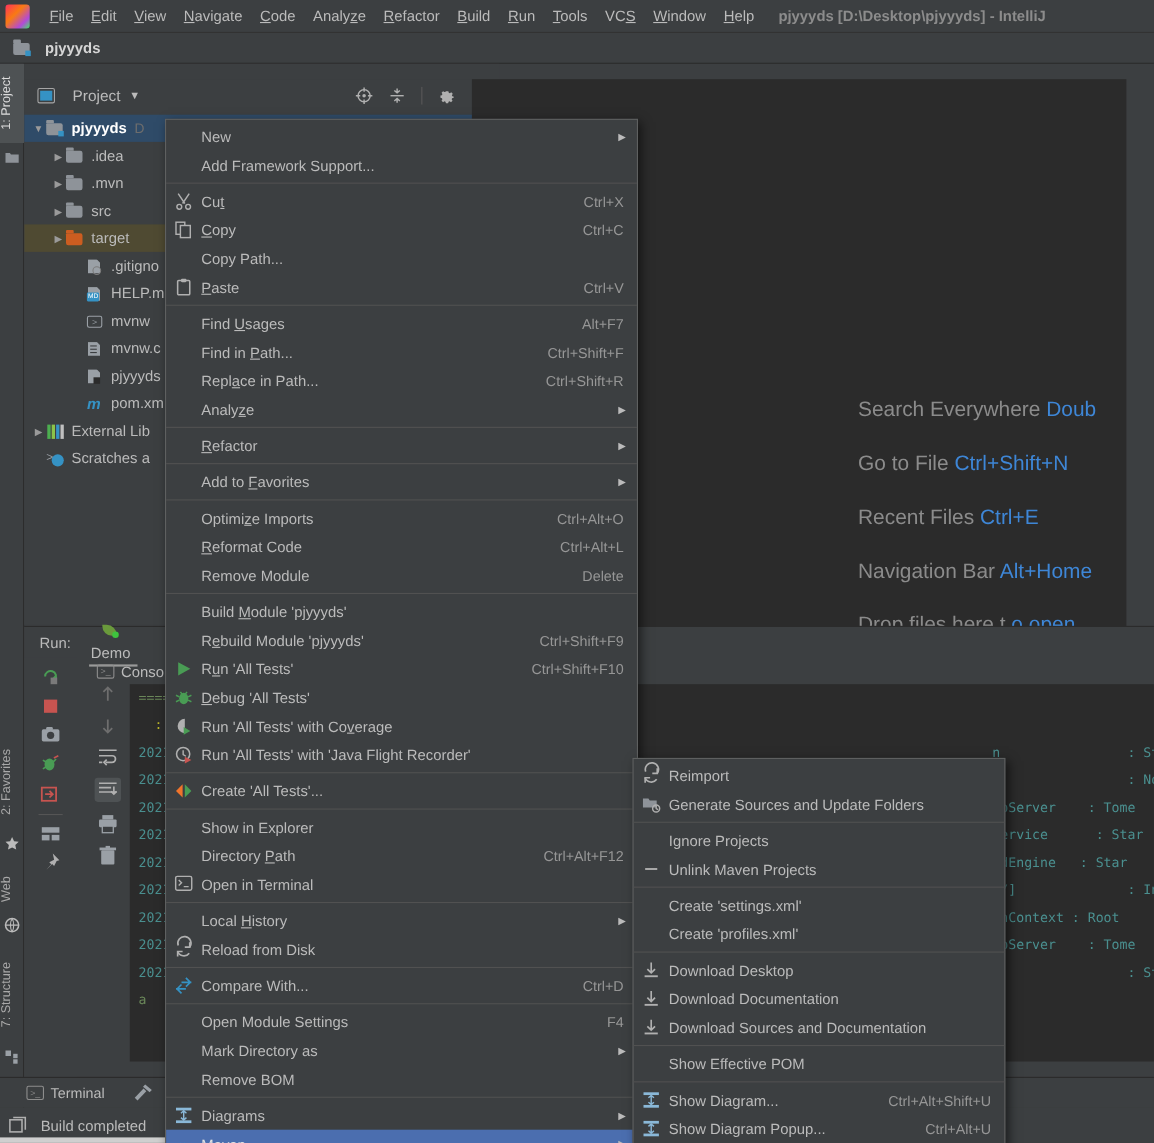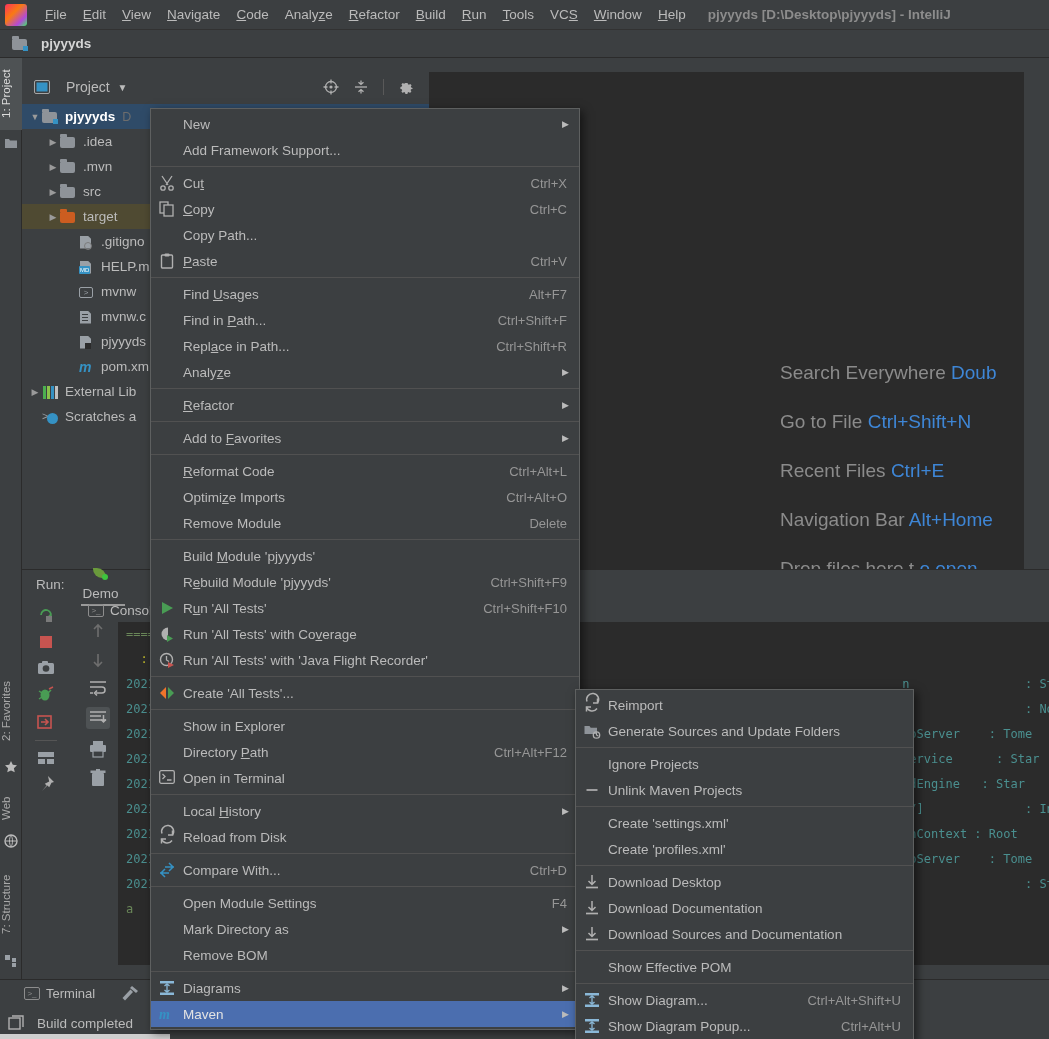--- a/index.html
+++ b/index.html
@@ -606,47 +606,56 @@
         <span><u>R</u>efactor</span>
         <span class="arr">▶</span>
       </div>
       <div class="msep"></div>
       <div class="mrow">
         <span>Add to <u>F</u>avorites</span>
         <span class="arr">▶</span>
       </div>
       <div class="msep"></div>
       <div class="mrow">
+        <span>Optimi<u>z</u>e Imports</span>
+        <span class="acc">Ctrl+Alt+O</span>
+      </div>
+      <div class="mrow">
         <span><u>R</u>eformat Code</span>
         <span class="acc">Ctrl+Alt+L</span>
       </div>
       <div class="mrow">
-        <span>Optimi<u>z</u>e Imports</span>
-        <span class="acc">Ctrl+Alt+O</span>
-      </div>
-      <div class="mrow">
         <span>Remove Module</span>
         <span class="acc">Delete</span>
       </div>
       <div class="msep"></div>
       <div class="mrow">
         <span>Build <u>M</u>odule 'pjyyyds'</span>
       </div>
       <div class="mrow">
         <span>R<u>e</u>build Module 'pjyyyds'</span>
         <span class="acc">Ctrl+Shift+F9</span>
       </div>
       <div class="mrow">
         <span class="mic">
           <svg width="16" height="16" viewBox="0 0 16 16">
             <path d="M3 2l11 6-11 6z" fill="#499c54"></path>
           </svg>
         </span>
         <span>R<u>u</u>n 'All Tests'</span>
         <span class="acc">Ctrl+Shift+F10</span>
+      </div>
+      <div class="mrow">
+        <span class="mic">
+          <svg width="16" height="16" viewBox="0 0 16 16">
+            <ellipse cx="8" cy="9" rx="4.2" ry="5.2" fill="#499c54"></ellipse>
+            <path d="M1 6l3 1.5M1 12l3-1.5M15 6l-3 1.5M15 12l-3-1.5M5 3l1.5 2M11 3L9.5 5" stroke="#499c54" stroke-width="1.4"></path>
+          </svg>
+        </span>
+        <span><u>D</u>ebug 'All Tests'</span>
       </div>
       <div class="mrow">
         <span class="mic">
           <svg width="16" height="16" viewBox="0 0 16 16">
             <path d="M9 1.5A6.5 6.5 0 109 14.5V1.5z" fill="#b0b0b0"></path>
             <path d="M8 9l6 3.5-6 3.5z" fill="#499c54"></path>
           </svg>
         </span>
         <span>Run 'All Tests' with Co<u>v</u>erage</span>
       </div>

